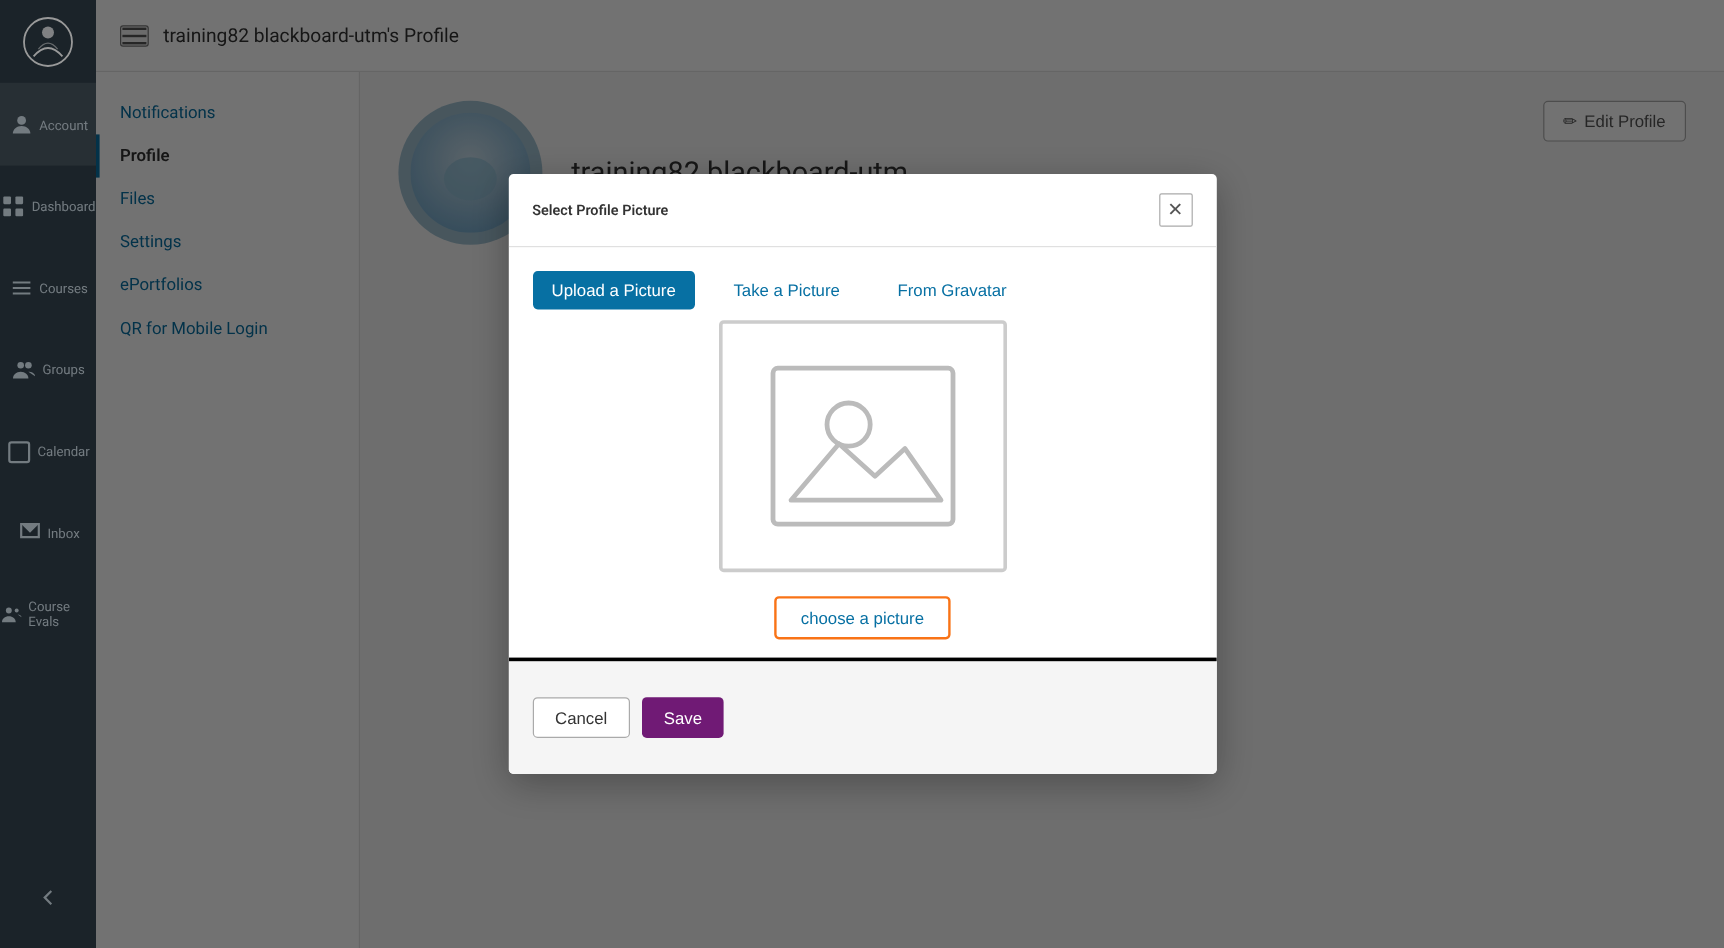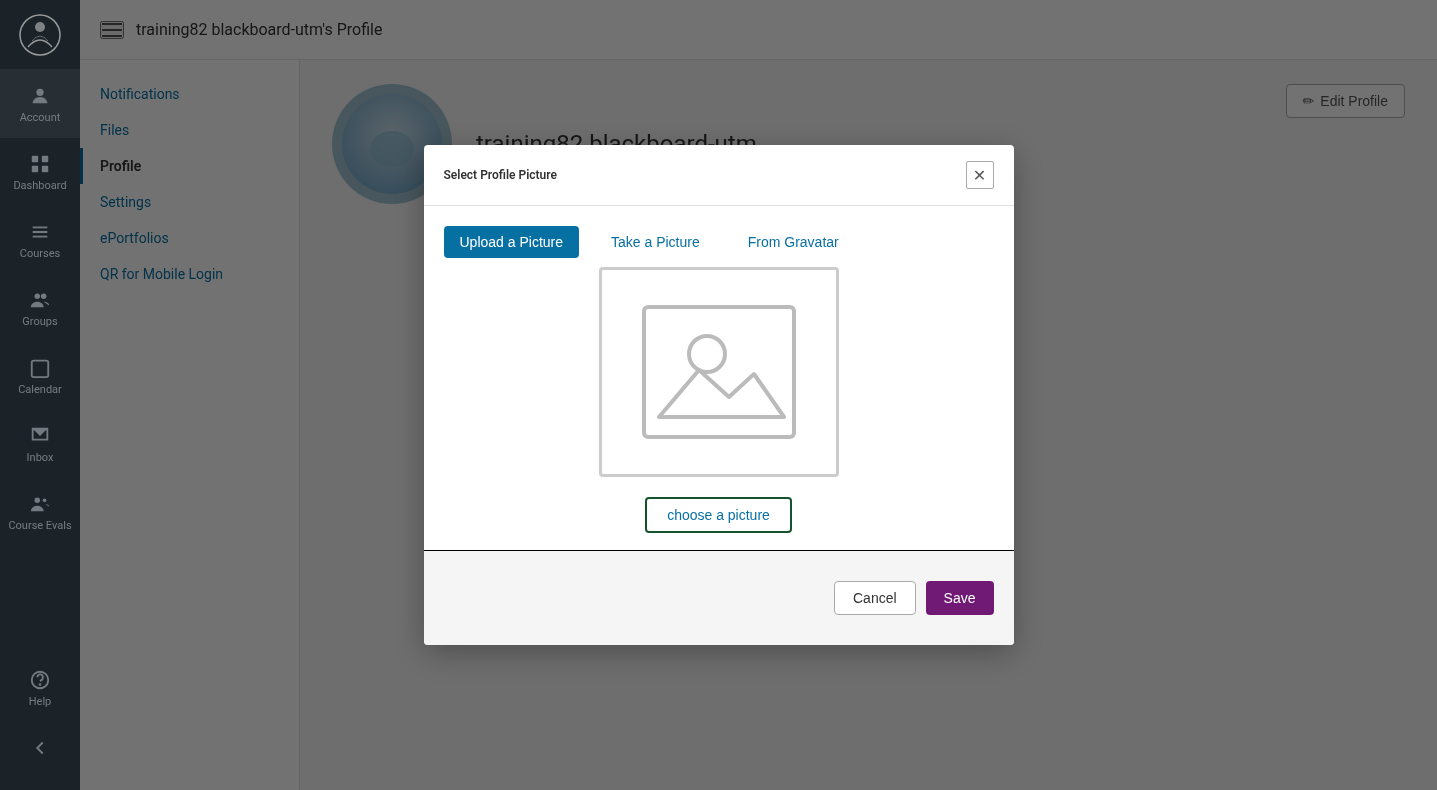--- a/index.html
+++ b/index.html
@@ -20,21 +20,21 @@
       width: 80px;
       height: 70px;
       display: flex;
       align-items: center;
       justify-content: center;
       border-bottom: 1px solid rgba(255,255,255,0.1);
     }
     .nav-logo svg { width: 44px; height: 44px; }
     .nav-item {
       display: flex;
-      flex-direction: column;
+      flex-direction: row;
       align-items: center;
       justify-content: center;
       width: 80px;
       height: 68px;
       color: #c0cdd6;
       font-size: 11px;
       cursor: pointer;
       text-decoration: none;
       gap: 4px;
     }
@@ -232,33 +232,32 @@
       border-radius: 4px;
       margin: 0 auto 20px;
       display: flex;
       align-items: center;
       justify-content: center;
     }
     .choose-pic-btn {
       display: block;
       margin: 0 auto;
       padding: 8px 20px;
-      border: 2px solid #14532d;
+      border: 2px solid #f97316;
       background: transparent;
       color: #0770a3;
       border-radius: 4px;
       cursor: pointer;
       font-size: 14px;
     }
     .modal-footer {
       padding: 30px 20px;
       background: #f5f5f5;
-      border-top: 1px solid #000000;
-      display: flex;
-      justify-content: flex-end;
+      border-top: 3px solid #000000;
+      display: flex;
       gap: 10px;
     }
     .footer-cancel-btn {
       padding: 8px 18px;
       border: 1px solid #aaa;
       background: #fff;
       border-radius: 4px;
       cursor: pointer;
       font-size: 14px;
       color: #333;
@@ -342,28 +341,20 @@
       <circle cx="9" cy="8" r="3"></circle>
       <circle cx="17" cy="8" r="2"></circle>
       <path d="M2 20c0-3.3 3-6 7-6s7 2.7 7 6"></path>
       <path d="M18 12c1.7 0 4 1 4 3"></path>
     </svg>
     <span>Course Evals</span>
   </div>
 
   <div class="nav-spacer"></div>
 
-  <div class="nav-item">
-    <svg viewBox="0 0 24 24" fill="none" stroke="currentColor" stroke-width="2">
-      <circle cx="12" cy="12" r="9"></circle>
-      <path d="M9.1 9a3 3 0 1 1 5.8 1c0 2-3 3-3 3"></path>
-      <circle cx="12" cy="17" r="0.5" fill="currentColor"></circle>
-    </svg>
-    <span>Help</span>
-  </div>
 
   <div class="nav-item" style="padding-bottom:16px;">
     <svg viewBox="0 0 24 24" fill="none" stroke="currentColor" stroke-width="2">
       <path d="M15 18l-6-6 6-6"></path>
     </svg>
   </div>
 </div>
 
 <div class="main-area">
   <div class="top-header">
@@ -372,22 +363,22 @@
         <span></span>
         <span></span>
     </button>
     <span class="header-title">training82 blackboard-utm's Profile</span>
   </div>
 
   <div class="content-area">
 
     <div class="sidebar">
       <a class="sidebar-link">Notifications</a>
+      <a class="sidebar-link active">Profile</a>
       <a class="sidebar-link">Files</a>
-      <a class="sidebar-link active">Profile</a>
       <a class="sidebar-link">Settings</a>
       <a class="sidebar-link">ePortfolios</a>
       <a class="sidebar-link">QR for Mobile Login</a>
     </div>
 
     <div class="profile-content">
       <div class="profile-header">
         <div class="profile-avatar">
           <svg viewBox="0 0 100 100" xmlns="http://www.w3.org/2000/svg">
             <defs>

